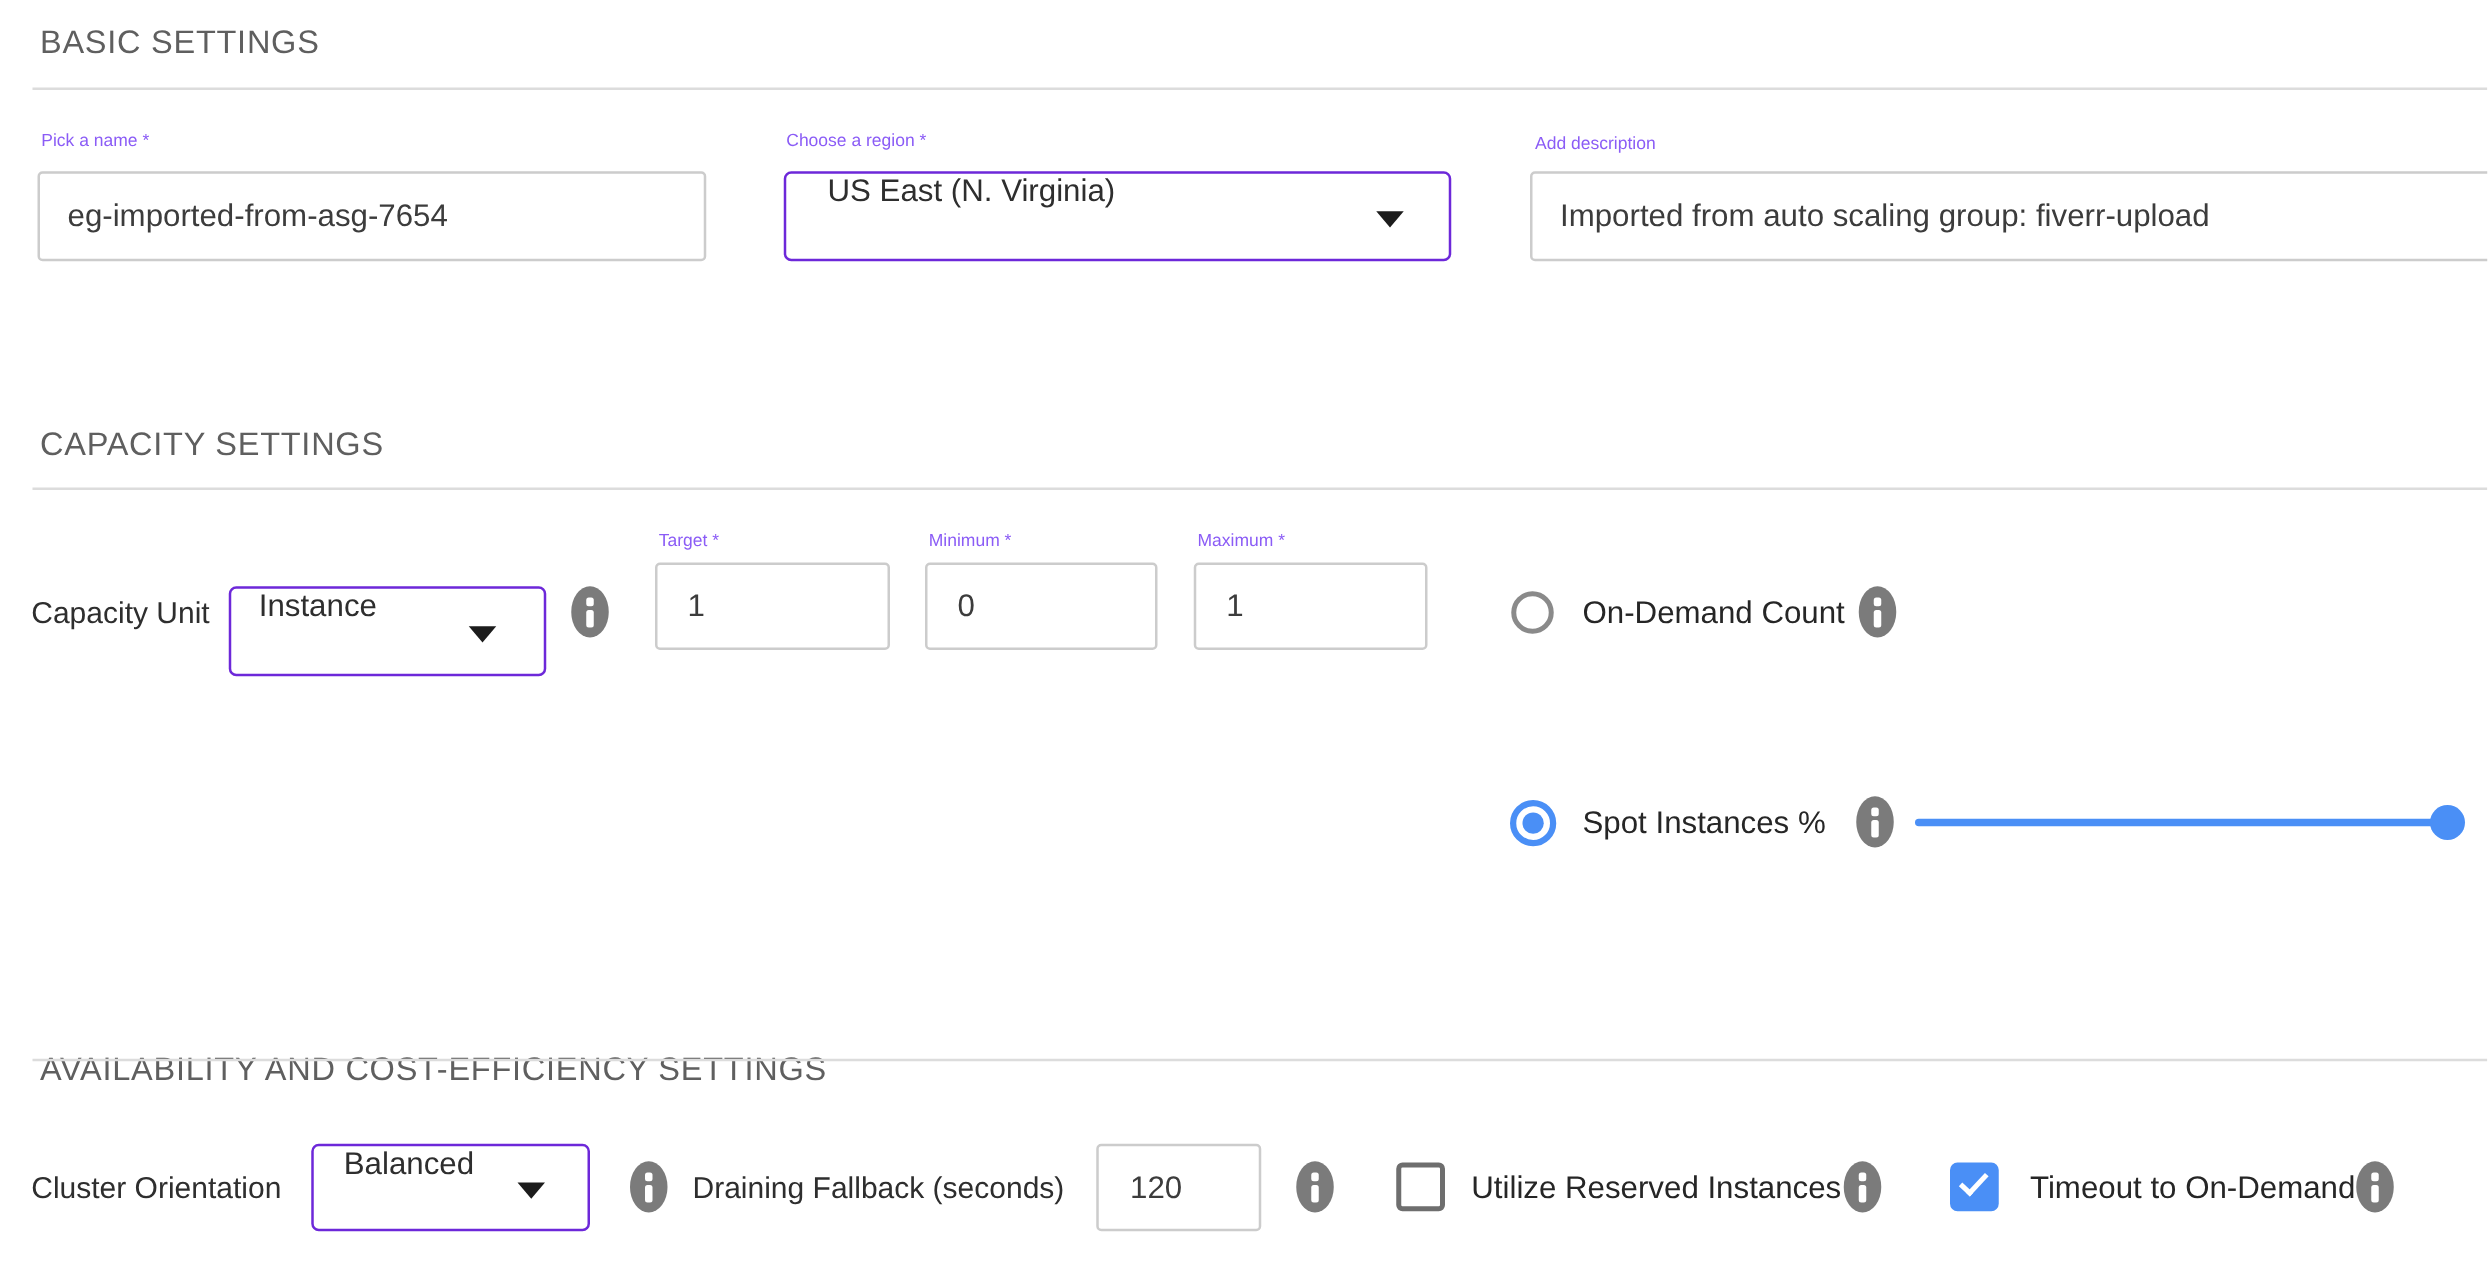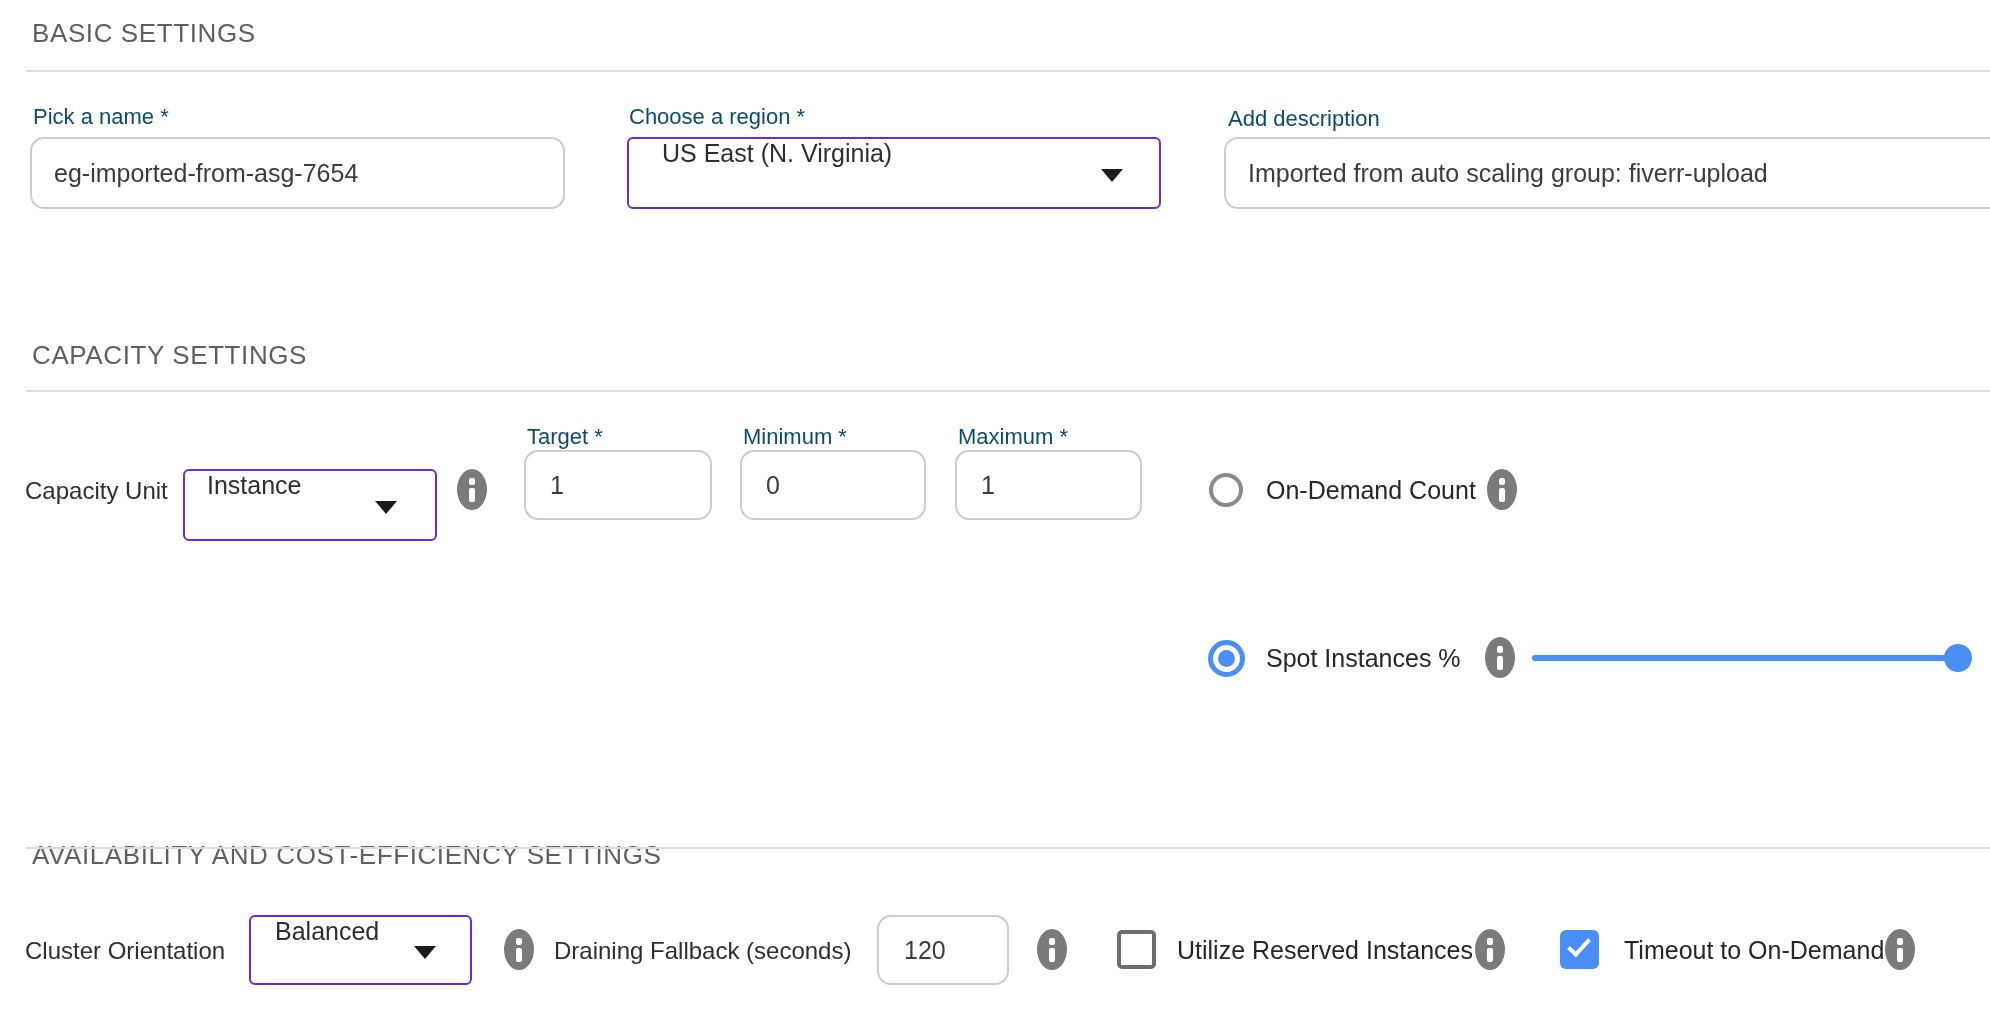--- a/index.html
+++ b/index.html
@@ -27,42 +27,42 @@
 
   .divider {
     position: absolute;
     left: 26px;
     right: 0;
     height: 2px;
     background: #dcdcdc;
   }
 
   .field-label {
-    font-size: 22px;
-    color: #0c4a6e;
+    font-size: 14px;
+    color: #8b5cf6;
     white-space: nowrap;
   }
 
   .inline-label {
     font-size: 24px;
     color: #2e2e2e;
     white-space: nowrap;
   }
 
   .choice-label {
     font-size: 25px;
     color: #262626;
     white-space: nowrap;
   }
 
   .text-input {
     position: absolute;
     height: 72px;
     border: 2px solid #cccccc;
-    border-radius: 14px;
+    border-radius: 4px;
     background: #ffffff;
     font-family: "Liberation Sans", "DejaVu Sans", sans-serif;
     font-size: 25px;
     color: #3c3c3c;
     padding-left: 22px;
     outline: none;
   }
 
   .select-box {
     position: absolute;

